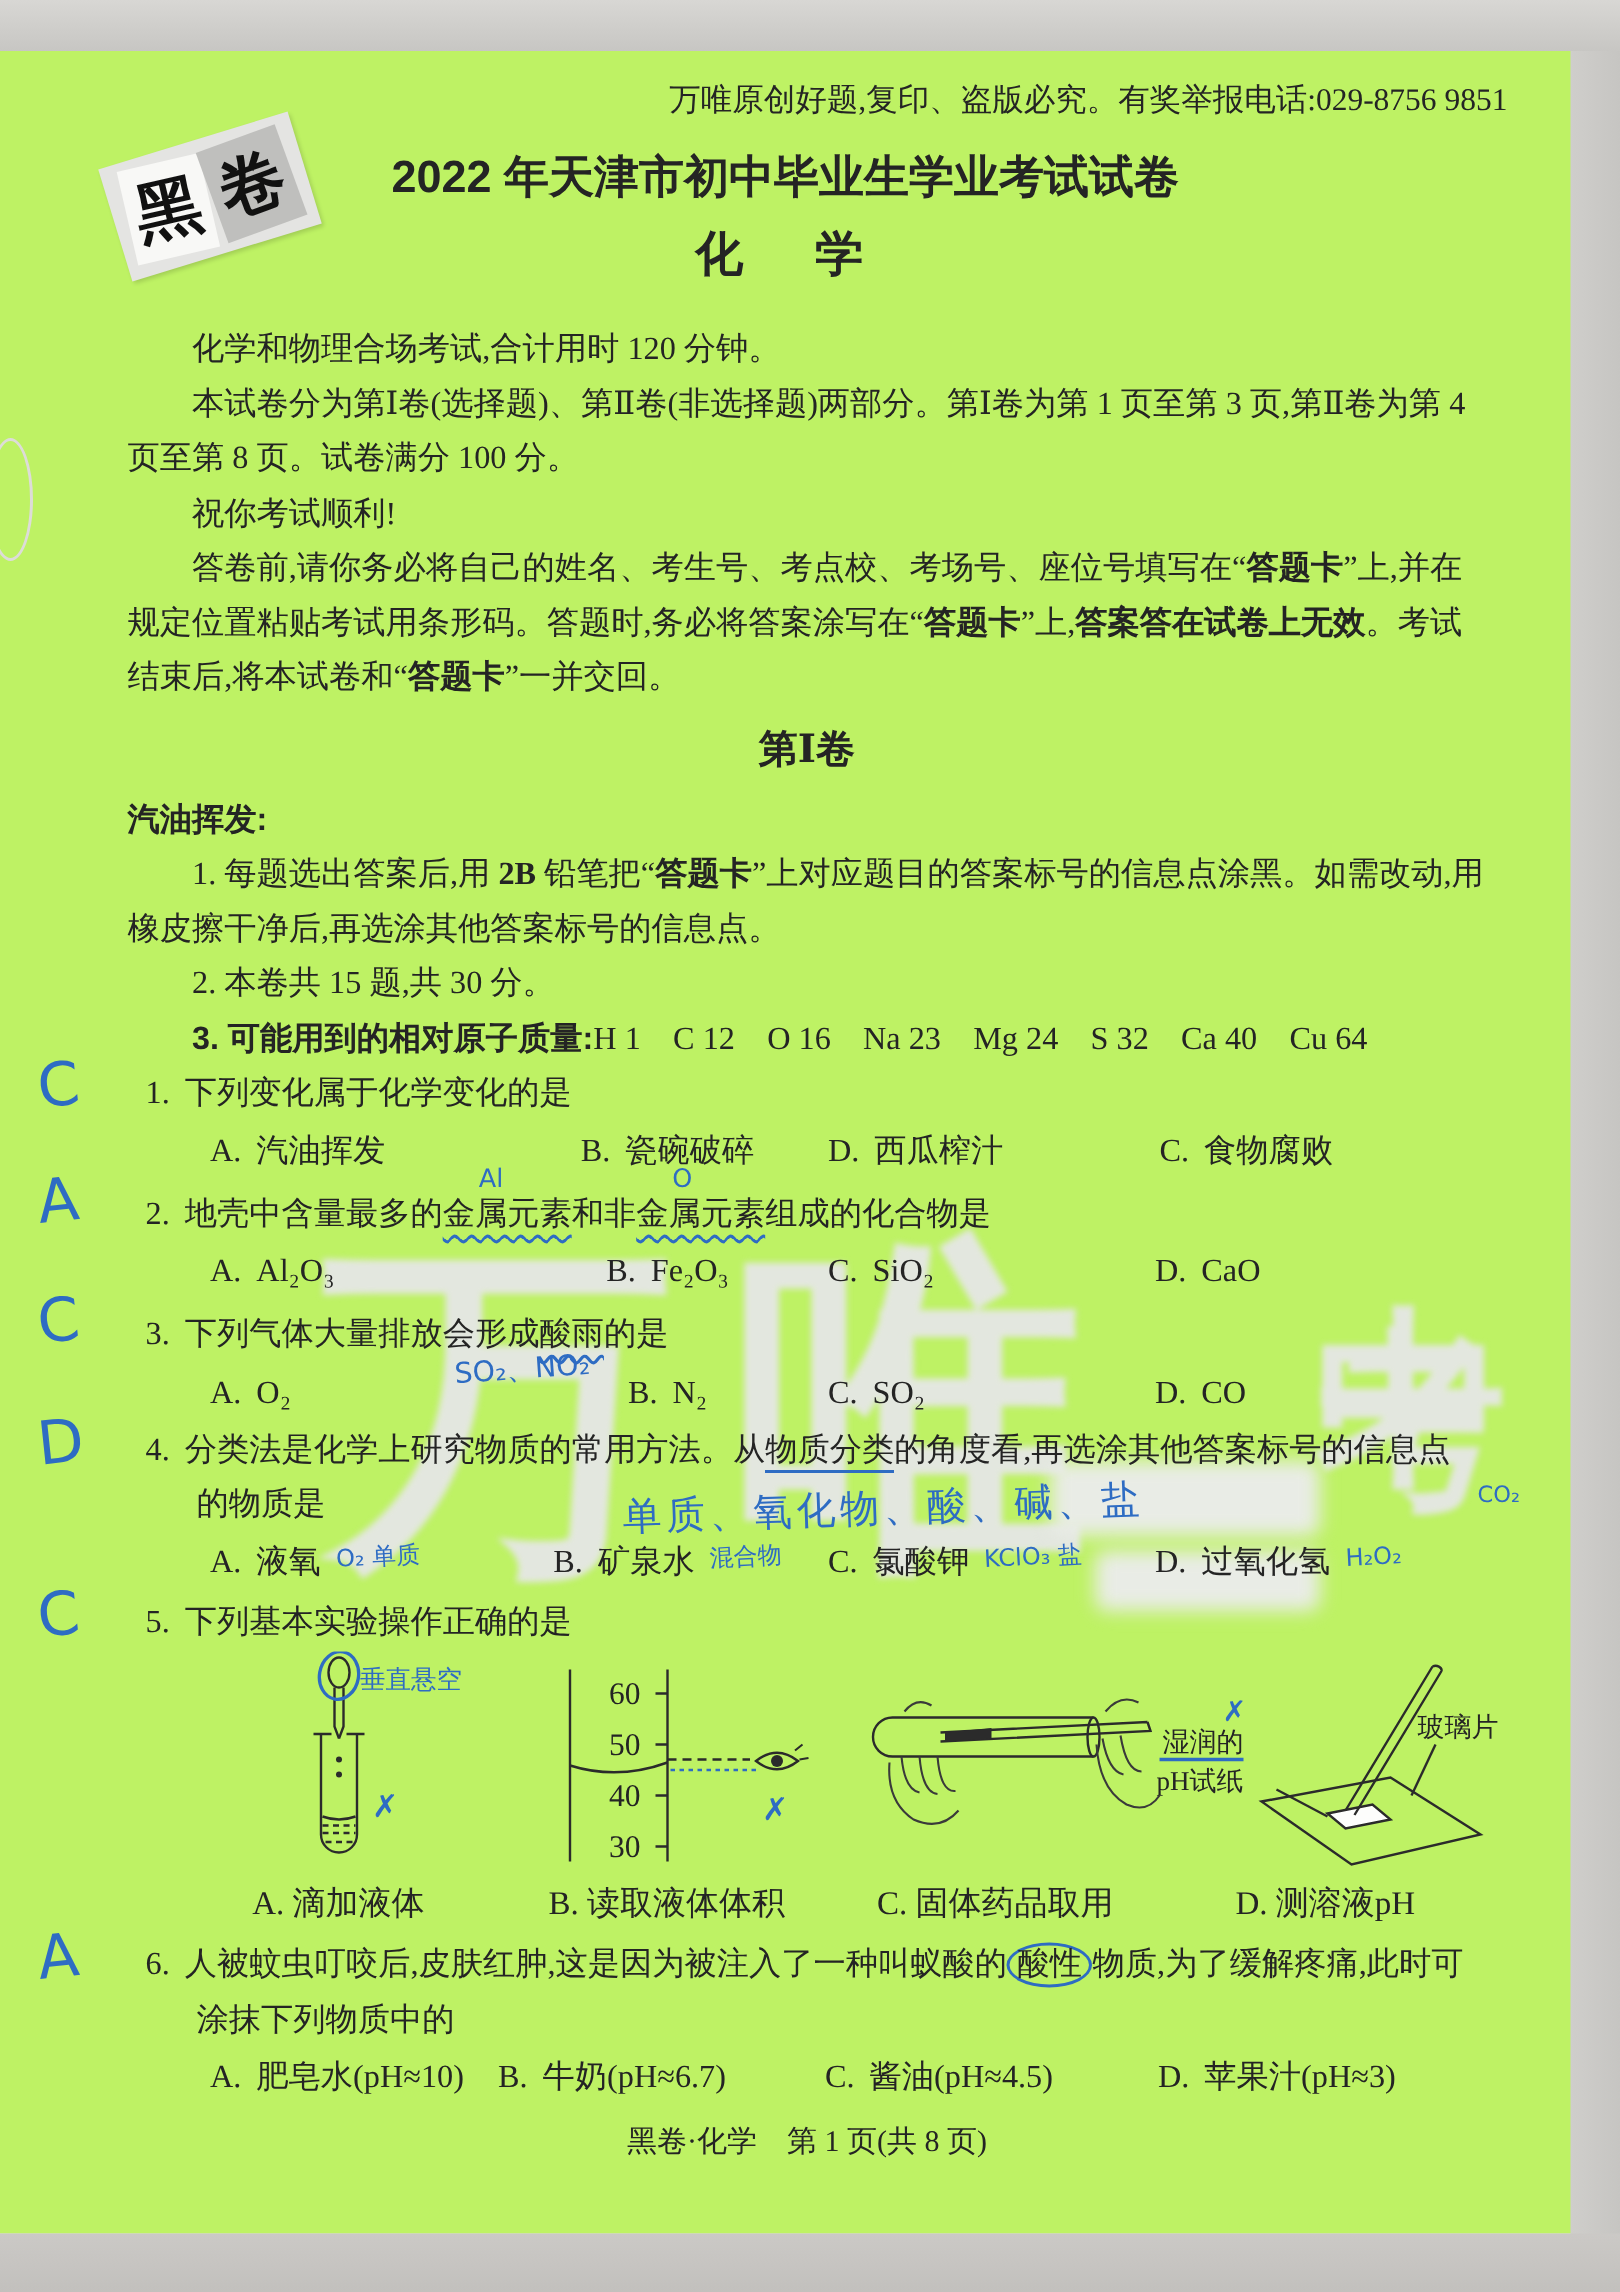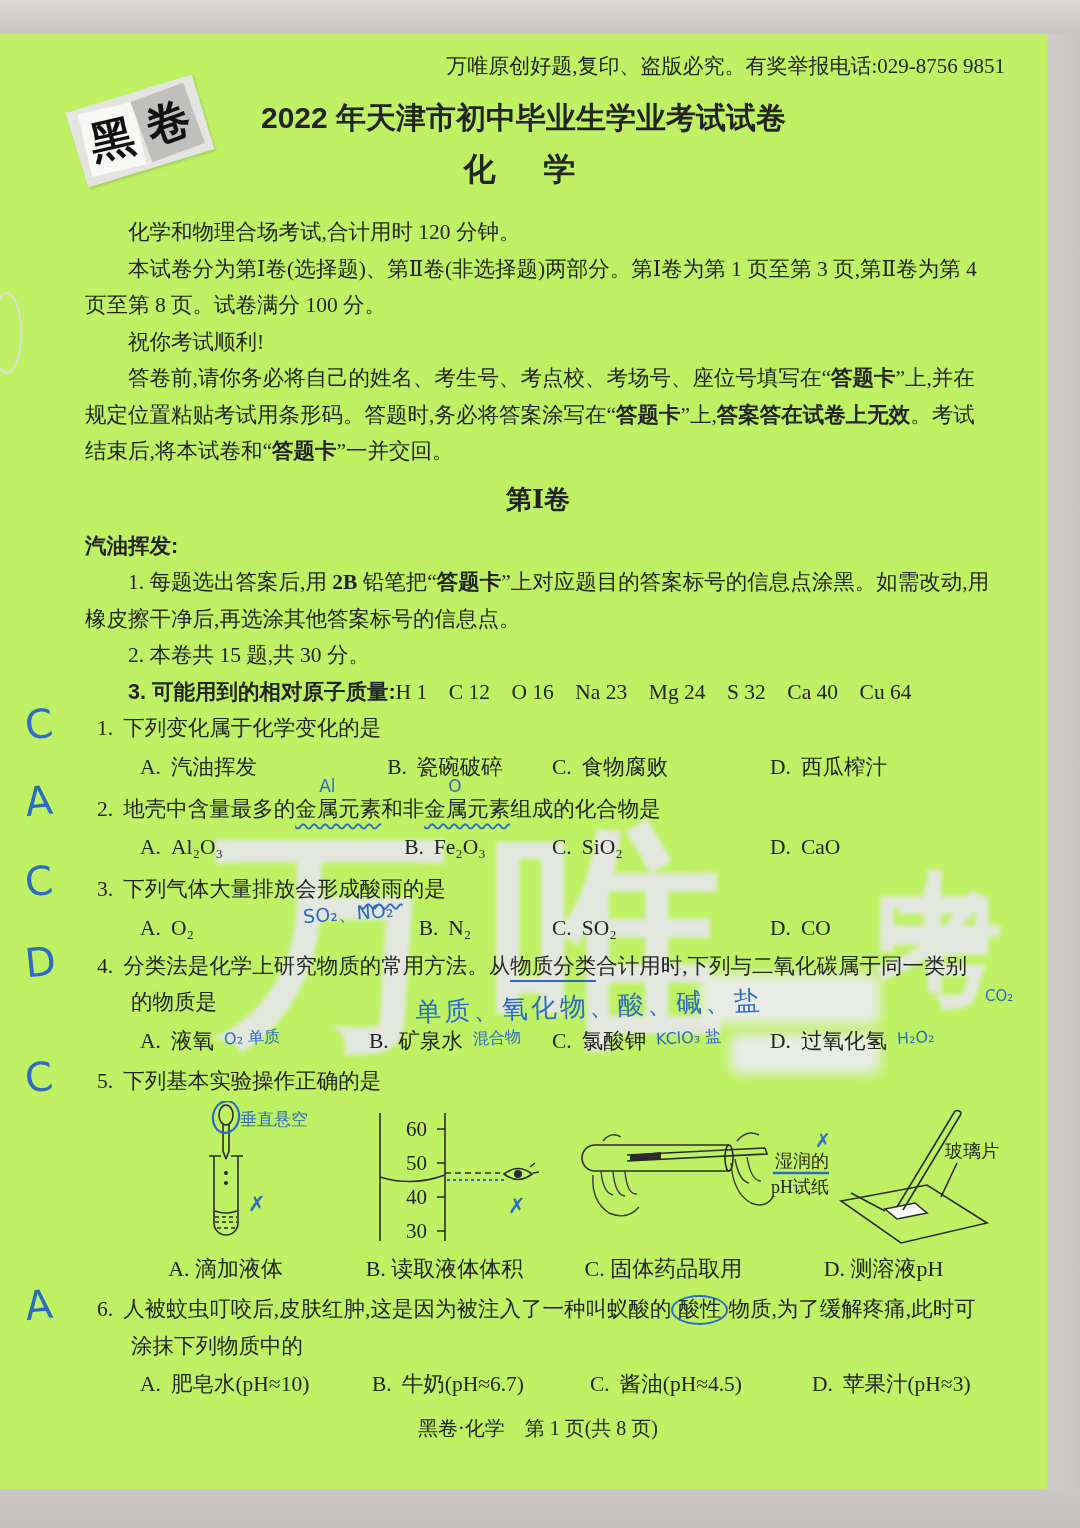--- a/index.html
+++ b/index.html
@@ -129,22 +129,22 @@
       <p class="indent">2. 本卷共 15 题,共 30 分。</p>
       <p class="indent"><span class="sans-bold">3. 可能用到的相对原子质量:</span><span>H 1　C 12　O 16　Na 23　Mg 24　S 32　Ca 40　Cu 64</span></p>
 
 
       <div class="q">
         <span class="ans">C</span>
         <p class="stem"><span class="qnum">1.</span><span>下列变化属于化学变化的是</span></p>
         <div class="opts">
           <span class="opt o1"><span class="olabel">A.</span><span>汽油挥发</span></span>
           <span class="opt o2"><span class="olabel">B.</span><span>瓷碗破碎</span></span>
+          <span class="opt o4"><span class="olabel">D.</span><span>西瓜榨汁</span></span>
           <span class="opt o3"><span class="olabel">C.</span><span>食物腐败</span></span>
-          <span class="opt o4"><span class="olabel">D.</span><span>西瓜榨汁</span></span>
         </div>
       </div>
 
       <div class="q">
         <span class="ans">A</span>
         <p class="stem" style="padding-top:4px;"><span class="qnum">2.</span><span>地壳中含量最多的</span><span class="wavy"><span>金属元素</span><span class="above-note">Al</span></span><span>和非</span><span class="wavy"><span>金属元素</span><span class="above-note">O</span></span><span>组成的化合物是</span></p>
         <div class="opts">
           <span class="opt o1"><span class="olabel">A.</span><span>Al₂O₃</span></span>
           <span class="opt o2"><span class="olabel">B.</span><span>Fe₂O₃</span></span>
           <span class="opt o3"><span class="olabel">C.</span><span>SiO₂</span></span>
@@ -161,21 +161,21 @@
           <span class="opt o2"><span class="olabel">B.</span><span>N₂</span></span>
           <span class="opt o3"><span class="olabel">C.</span><span>SO₂</span></span>
           <span class="opt o4"><span class="olabel">D.</span><span>CO</span></span>
         </div>
       </div>
 
       <div class="q">
         <span class="ans">D</span>
         <span class="hand hand-co2">CO₂</span>
         <span class="hand hand-cats">单质、氧化物、酸、碱、盐</span>
-        <p class="stem"><span class="qnum">4.</span><span>分类法是化学上研究物质的常用方法。从</span><span class="blueline">物质分类</span><span>合计用时,下列与二氧化碳属于同一类别</span></p>
+        <p class="stem"><span class="qnum">4.</span><span>分类法是化学上研究物质的常用方法。从</span><span class="blueline">物质分类</span><span>的角度看,再选涂其他答案标号的信息点</span></p>
         <p style="padding-left:46px;">的物质是</p>
         <div class="opts">
           <span class="opt o1"><span class="olabel">A.</span><span>液氧</span><span class="hand opt-hand">O₂ 单质</span></span>
           <span class="opt o2"><span class="olabel">B.</span><span>矿泉水</span><span class="hand opt-hand">混合物</span></span>
           <span class="opt o3"><span class="olabel">C.</span><span>氯酸钾</span><span class="hand opt-hand">KClO₃ 盐</span></span>
           <span class="opt o4"><span class="olabel">D.</span><span>过氧化氢</span><span class="hand opt-hand">H₂O₂</span></span>
         </div>
       </div>
 
       <div class="q">
@@ -269,21 +269,21 @@
 
         </div>
       </div>
 
       <div class="q" style="margin-top:6px;">
         <span class="ans">A</span>
         <p class="stem"><span class="qnum">6.</span><span>人被蚊虫叮咬后,皮肤红肿,这是因为被注入了一种叫蚁酸的</span><span class="circled">酸性</span><span>物质,为了缓解疼痛,此时可</span></p>
         <p style="padding-left:46px;">涂抹下列物质中的</p>
         <div class="opts">
           <span class="opt" style="width:192px;"><span class="olabel">A.</span><span>肥皂水(pH≈10)</span></span>
-          <span class="opt" style="width:218px;margin-left:40px;"><span class="olabel">B.</span><span>牛奶(pH≈6.7)</span></span>
+          <span class="opt" style="width:218px;"><span class="olabel">B.</span><span>牛奶(pH≈6.7)</span></span>
           <span class="opt" style="width:222px;"><span class="olabel">C.</span><span>酱油(pH≈4.5)</span></span>
           <span class="opt o4"><span class="olabel">D.</span><span>苹果汁(pH≈3)</span></span>
         </div>
       </div>
 
       <div class="footer">黑卷·化学　第 1 页(共 8 页)</div>
 
     </div>
   </div>
 </div>

